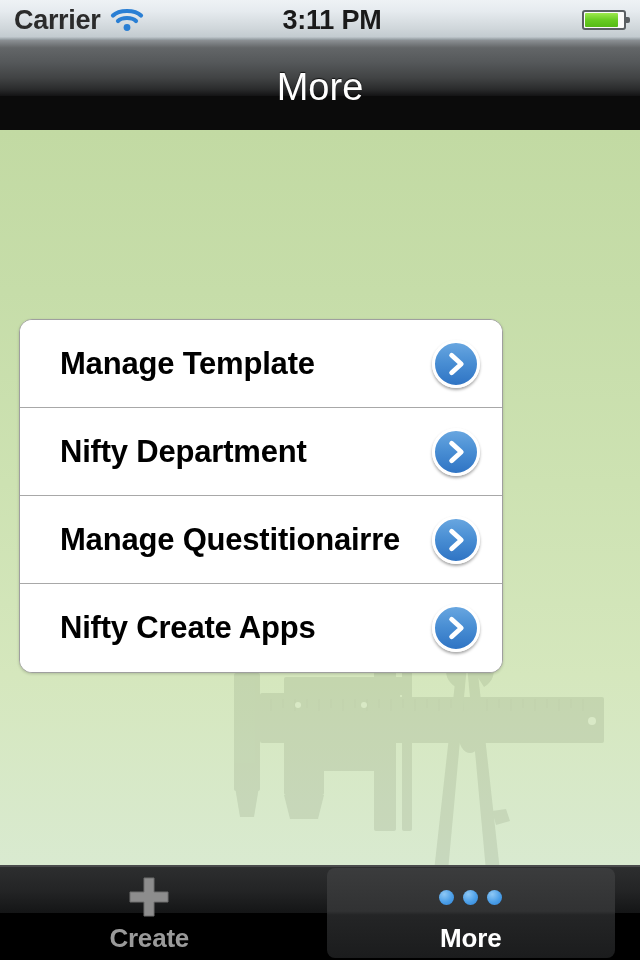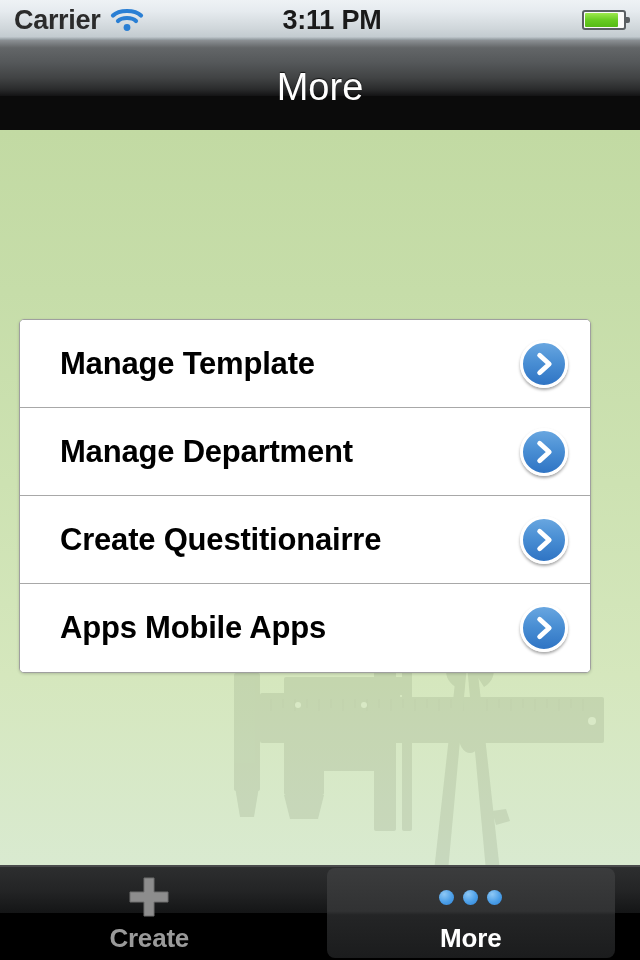--- a/index.html
+++ b/index.html
@@ -150,24 +150,24 @@
     width: 420px;
     height: 250px;
     opacity: 0.30;
   }
 
   
   .list {
     position: absolute;
     left: 19px;
     top: 189px;
-    width: 572px;
+    width: 484px;
     background: #ffffff;
     border: 1px solid #9f9f9f;
-    border-radius: 5px;
+    border-radius: 13px;
     box-sizing: border-box;
     box-shadow: 0 1px 3px rgba(0,0,0,0.18);
     overflow: hidden;
   }
   .list-row {
     position: relative;
     height: 88px;
     box-sizing: border-box;
     border-bottom: 1px solid #a8a8a8;
     background: #ffffff;
@@ -375,39 +375,39 @@
       <div class="list-row">
         <div class="row-label">Manage Template</div>
         <div class="row-chevron">
           <svg viewBox="0 0 48 48">
             <path d="M19 14 L30 24 L19 34" fill="none" stroke="#ffffff" stroke-width="5.5" stroke-linecap="round" stroke-linejoin="round"></path>
           </svg>
         </div>
       </div>
 
       <div class="list-row">
-        <div class="row-label">Manage Department</div>
+        <div class="row-label">Nifty Department</div>
         <div class="row-chevron">
           <svg viewBox="0 0 48 48">
             <path d="M19 14 L30 24 L19 34" fill="none" stroke="#ffffff" stroke-width="5.5" stroke-linecap="round" stroke-linejoin="round"></path>
           </svg>
         </div>
       </div>
 
       <div class="list-row">
-        <div class="row-label">Create Questitionairre</div>
+        <div class="row-label">Manage Questitionairre</div>
         <div class="row-chevron">
           <svg viewBox="0 0 48 48">
             <path d="M19 14 L30 24 L19 34" fill="none" stroke="#ffffff" stroke-width="5.5" stroke-linecap="round" stroke-linejoin="round"></path>
           </svg>
         </div>
       </div>
 
       <div class="list-row">
-        <div class="row-label">Apps Mobile Apps</div>
+        <div class="row-label">Nifty Create Apps</div>
         <div class="row-chevron">
           <svg viewBox="0 0 48 48">
             <path d="M19 14 L30 24 L19 34" fill="none" stroke="#ffffff" stroke-width="5.5" stroke-linecap="round" stroke-linejoin="round"></path>
           </svg>
         </div>
       </div>
 
     </div>
   </div>
 

